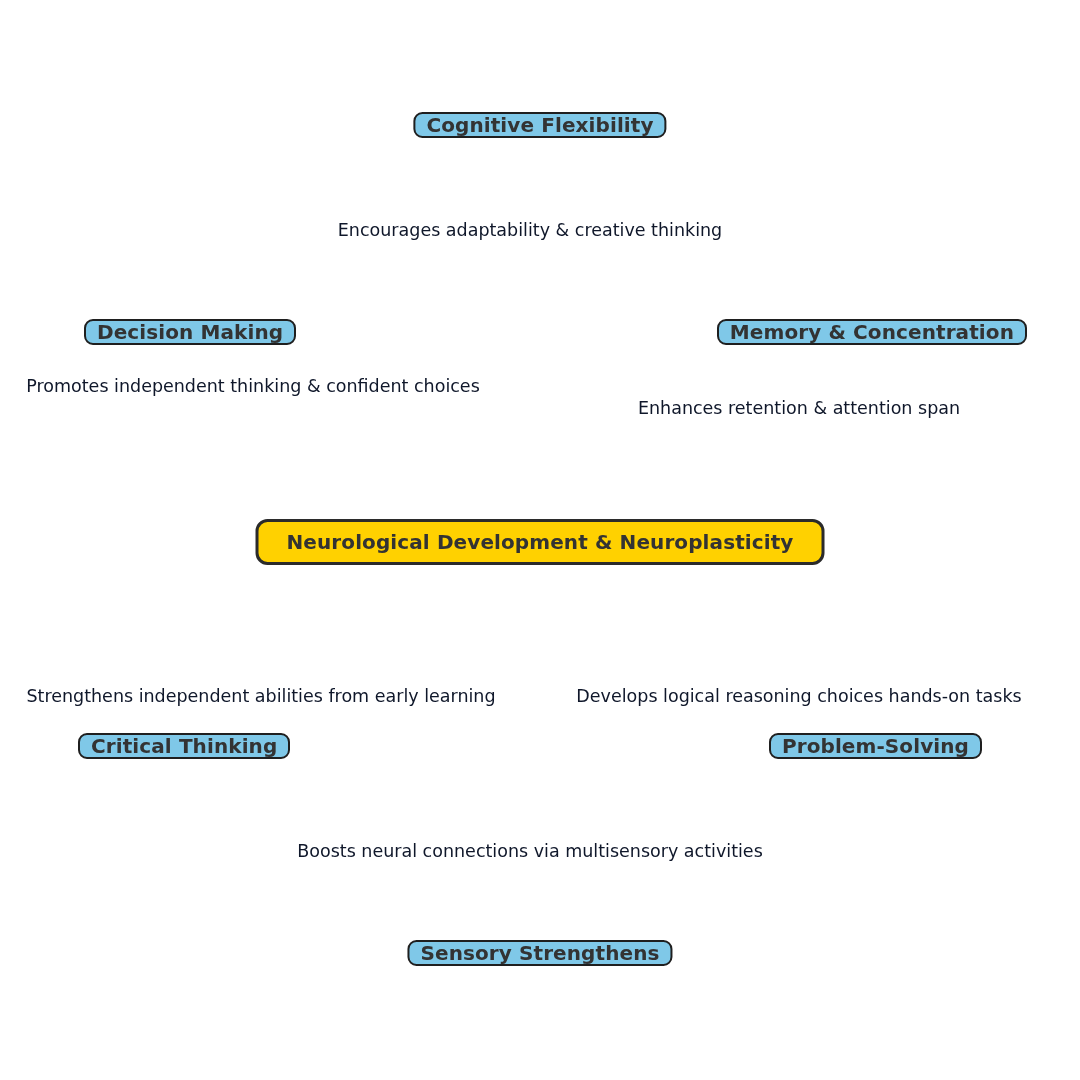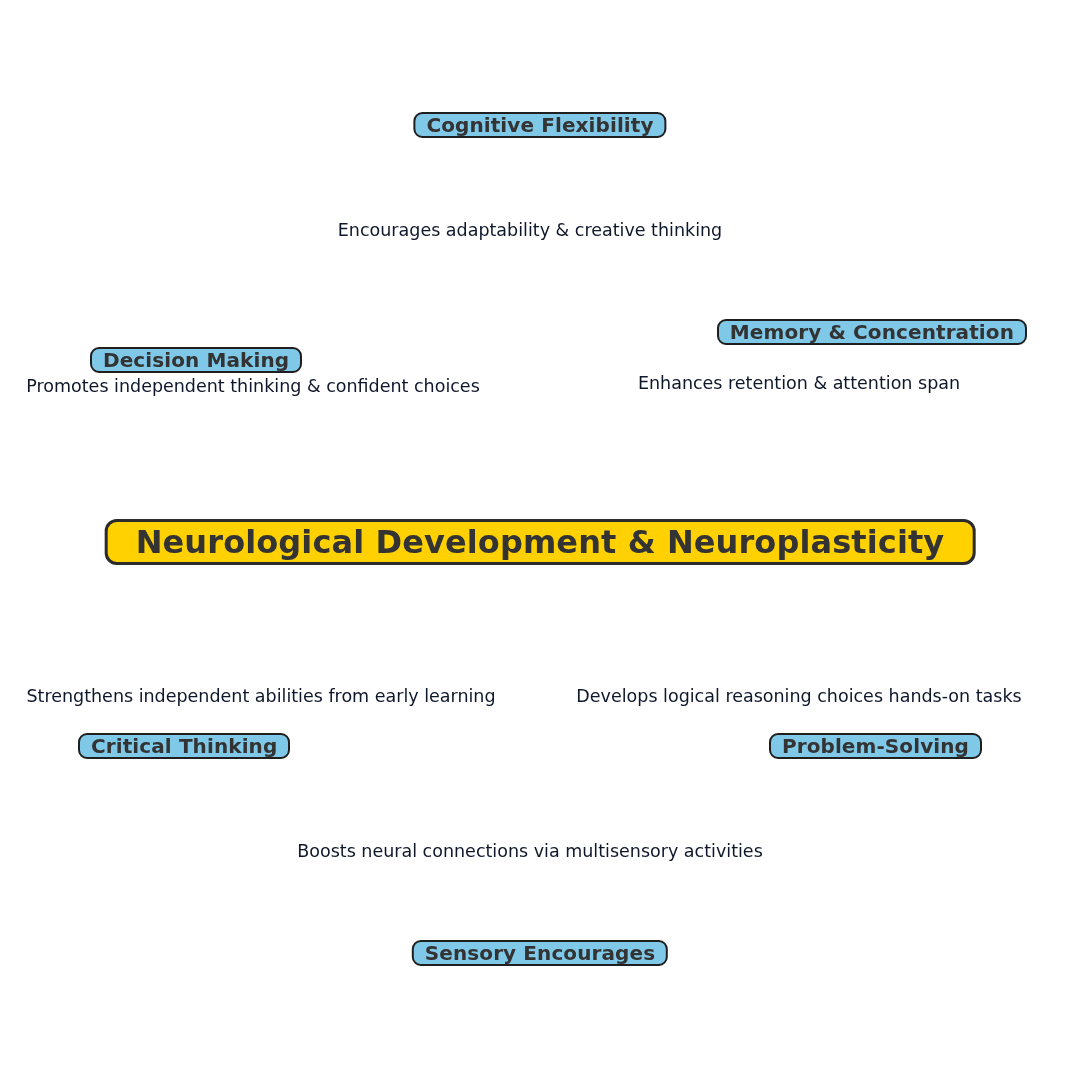--- a/index.html
+++ b/index.html
@@ -43,21 +43,21 @@
     padding: 0 11px;
     font-size: 20px;
     color: #333333;
   }
 
   .node.root {
     background: #ffd100;
     border: 3px solid #2b2b2b;
     height: 46px;
     padding: 0 28px;
-    font-size: 32px;
+    font-size: 20px;
     color: #333333;
     border-radius: 12px;
   }
 
   
   .caption {
     position: absolute;
     white-space: nowrap;
     font-size: 17.5px;
     color: #0f172a;
@@ -68,35 +68,35 @@
 </style>
 </head>
 <body>
 
 <div id="canvas">
 
   <div class="node branch" style="left:50%; top:112px; transform:translateX(-50%);">Cognitive Flexibility</div>
 
   <div class="caption center" style="left:530px; top:222px;">Encourages adaptability &amp; creative thinking</div>
 
-  <div class="node branch" style="left:90px; top:319px;margin-top:28px;">Decision Making</div>
+  <div class="node branch" style="left:84px; top:319px;">Decision Making</div>
 
   <div class="caption center" style="left:253px; top:378px;">Promotes independent thinking &amp; confident choices</div>
 
   <div class="node branch" style="right:53px; top:319px;">Memory &amp; Concentration</div>
 
-  <div class="caption center" style="left:799px; top:375px;">Enhances retention &amp; attention span</div>
+  <div class="caption center" style="left:799px; top:400px;">Enhances retention &amp; attention span</div>
 
   <div class="node root" style="left:50%; top:519px; transform:translateX(-50%);">Neurological Development &amp; Neuroplasticity</div>
 
   <div class="caption center" style="left:261px; top:688px;">Strengthens independent abilities from early learning</div>
 
   <div class="node branch" style="left:78px; top:733px;">Critical Thinking</div>
 
   <div class="caption center" style="left:799px; top:688px;">Develops logical reasoning choices hands-on tasks</div>
 
   <div class="node branch" style="right:98px; top:733px;">Problem-Solving</div>
 
   <div class="caption center" style="left:530px; top:843px;">Boosts neural connections via multisensory activities</div>
 
-  <div class="node branch" style="left:50%; top:940px; transform:translateX(-50%);">Sensory Encourages</div>
+  <div class="node branch" style="left:50%; top:940px; transform:translateX(-50%);">Sensory Strengthens</div>
 
 </div>
 
 </body></html>

